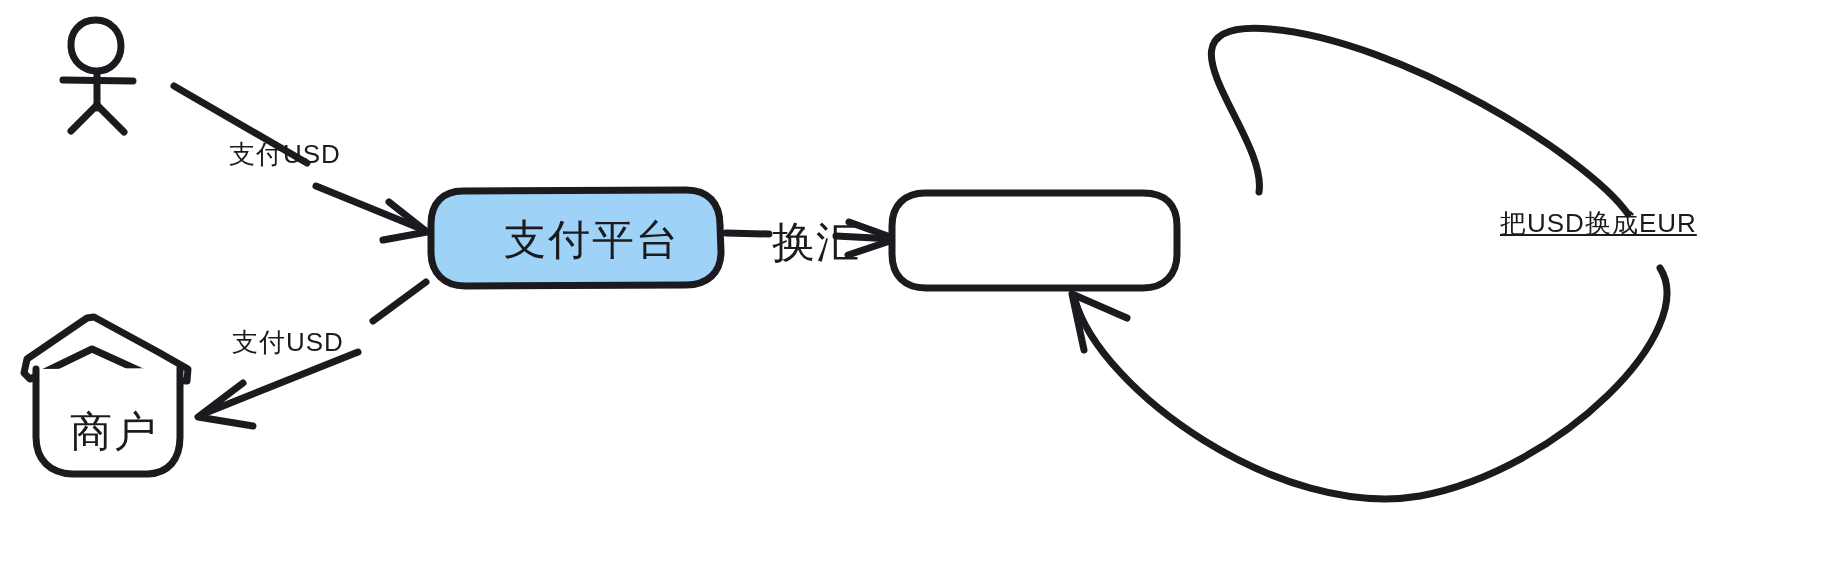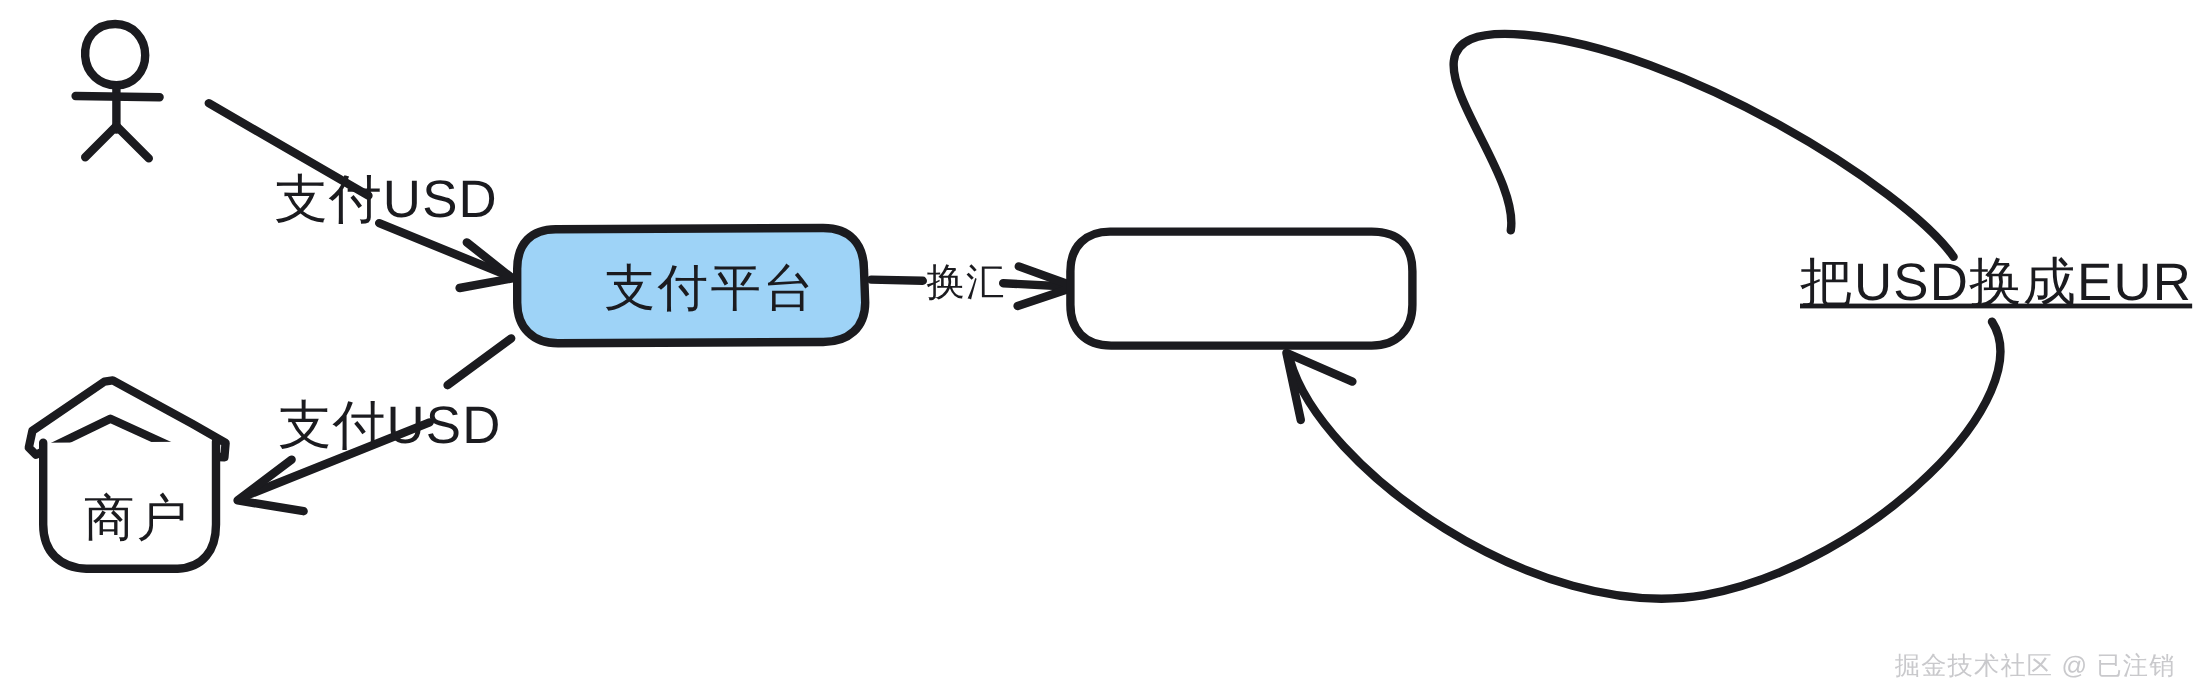--- a/index.html
+++ b/index.html
@@ -32,26 +32,26 @@
     pointer-events: none;
   }
   .box-text {
     font-size: 42px;
     letter-spacing: 2px;
   }
   .edge-label {
     position: absolute;
     color: #1b1b1f;
     font-family: "Liberation Sans", sans-serif;
-    font-size: 44px;
+    font-size: 26px;
     white-space: nowrap;
     letter-spacing: 1px;
   }
   .edge-label.small {
-    font-size: 32px;
+    font-size: 43px;
   }
   .watermark {
     position: absolute;
     right: 18px;
     bottom: 14px;
     color: #c9c9cc;
     font-size: 21px;
     font-family: "Liberation Sans", sans-serif;
     letter-spacing: 1px;
     white-space: nowrap;
@@ -131,19 +131,18 @@
   <div class="node-label box-text" style="left:70px; top:393px;margin-top:11px;">商户</div>
 
   <div class="edge-label" style="left:229px; top:137px;">支付USD</div>
 
   <div class="edge-label" style="left:232px; top:325px;">支付USD</div>
 
   <div class="edge-label small" style="left:772px; top:214px;">换汇</div>
 
   <div class="edge-label" style="left:1500px; top:206px;text-decoration:underline;">把USD换成EUR</div>
 
-  <div class="watermark">掘金技术社区 @ 已注销</div>
 
   <div class="hit" style="left:60px; top:12px; width:80px; height:128px;"></div>
   <div class="hit" style="left:431px; top:190px; width:290px; height:96px;"></div>
   <div class="hit" style="left:892px; top:193px; width:285px; height:95px;"></div>
   <div class="hit" style="left:24px; top:317px; width:164px; height:158px;"></div>
 </div>
 
 </body></html>

